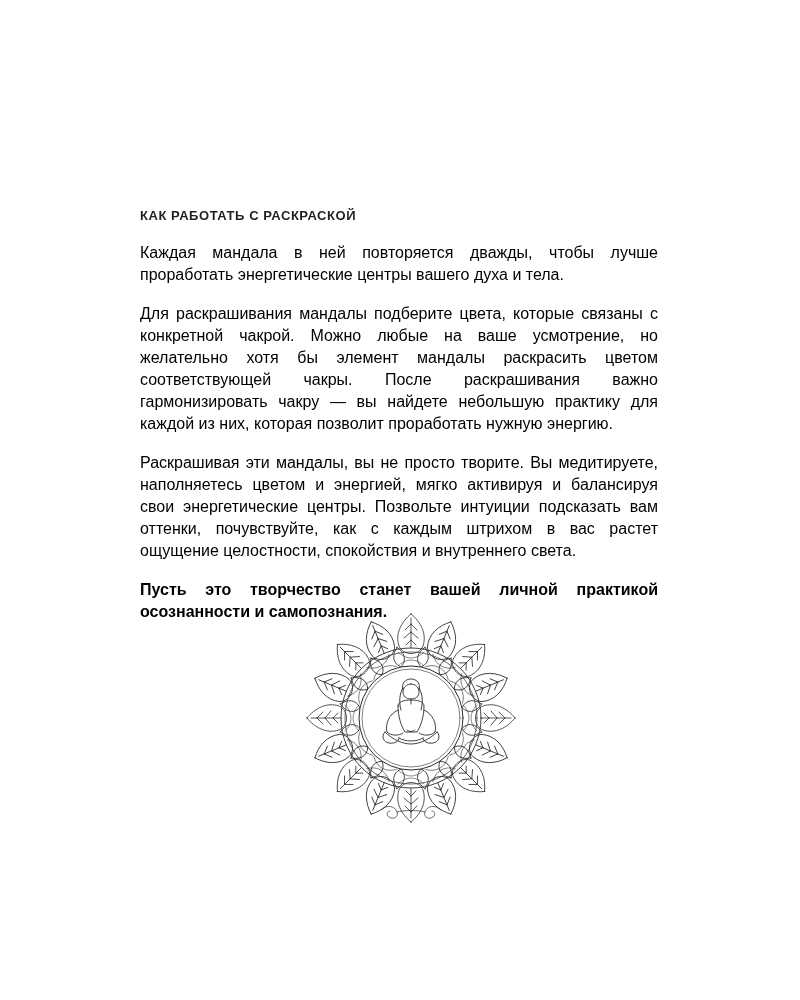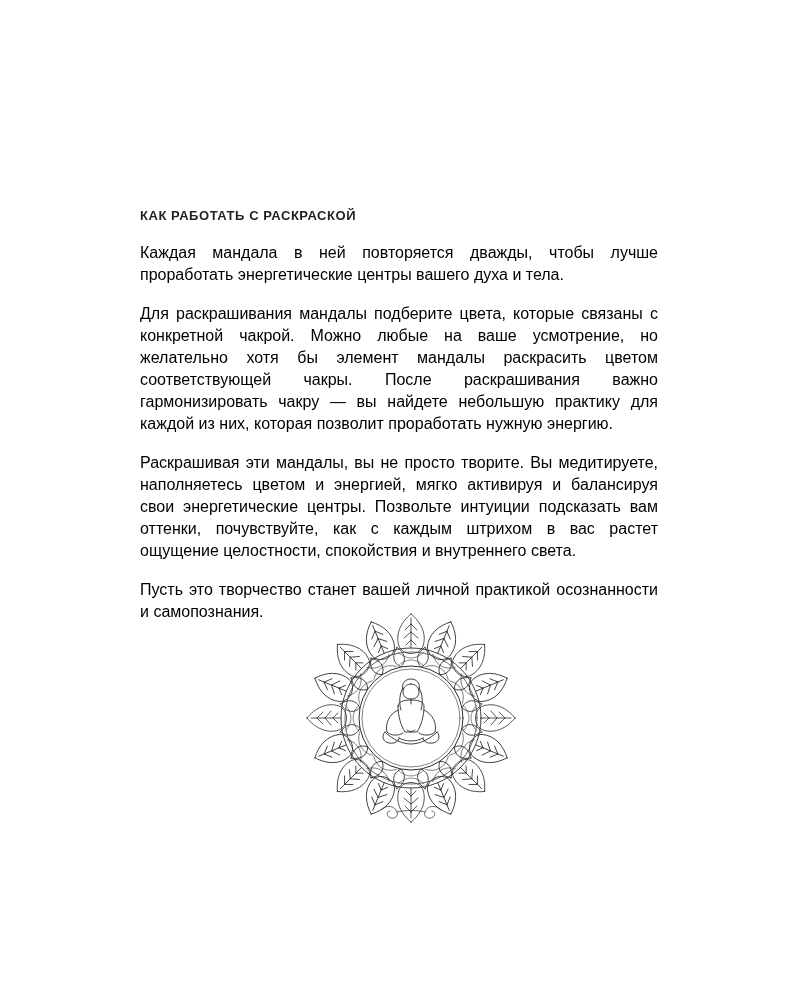--- a/index.html
+++ b/index.html
@@ -40,20 +40,21 @@
     font-size: 16px;
     line-height: 22px;
     color: #000000;
     margin: 0 0 17px 0;
     text-align: justify;
     text-justify: inter-word;
     hyphens: manual;
   }
   .para:last-child {
     margin-bottom: 0;
+    font-weight: bold;
   }
   .art {
     position: absolute;
     left: 300px;
     top: 610px;
     width: 222px;
     height: 228px;
   }
   .art svg {
     display: block;

